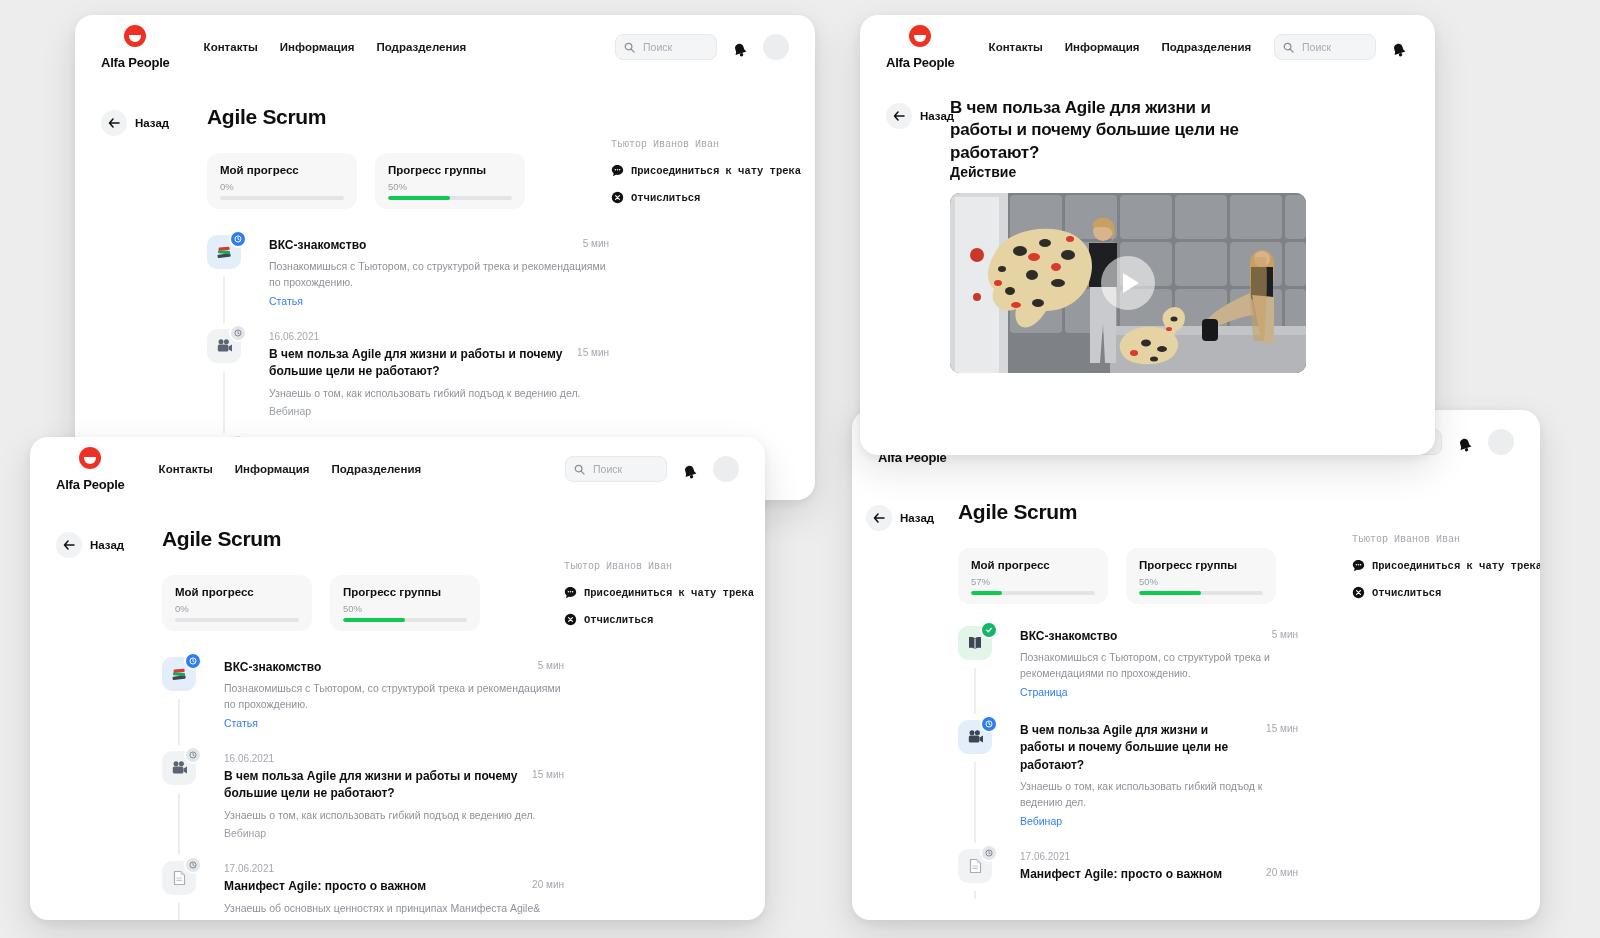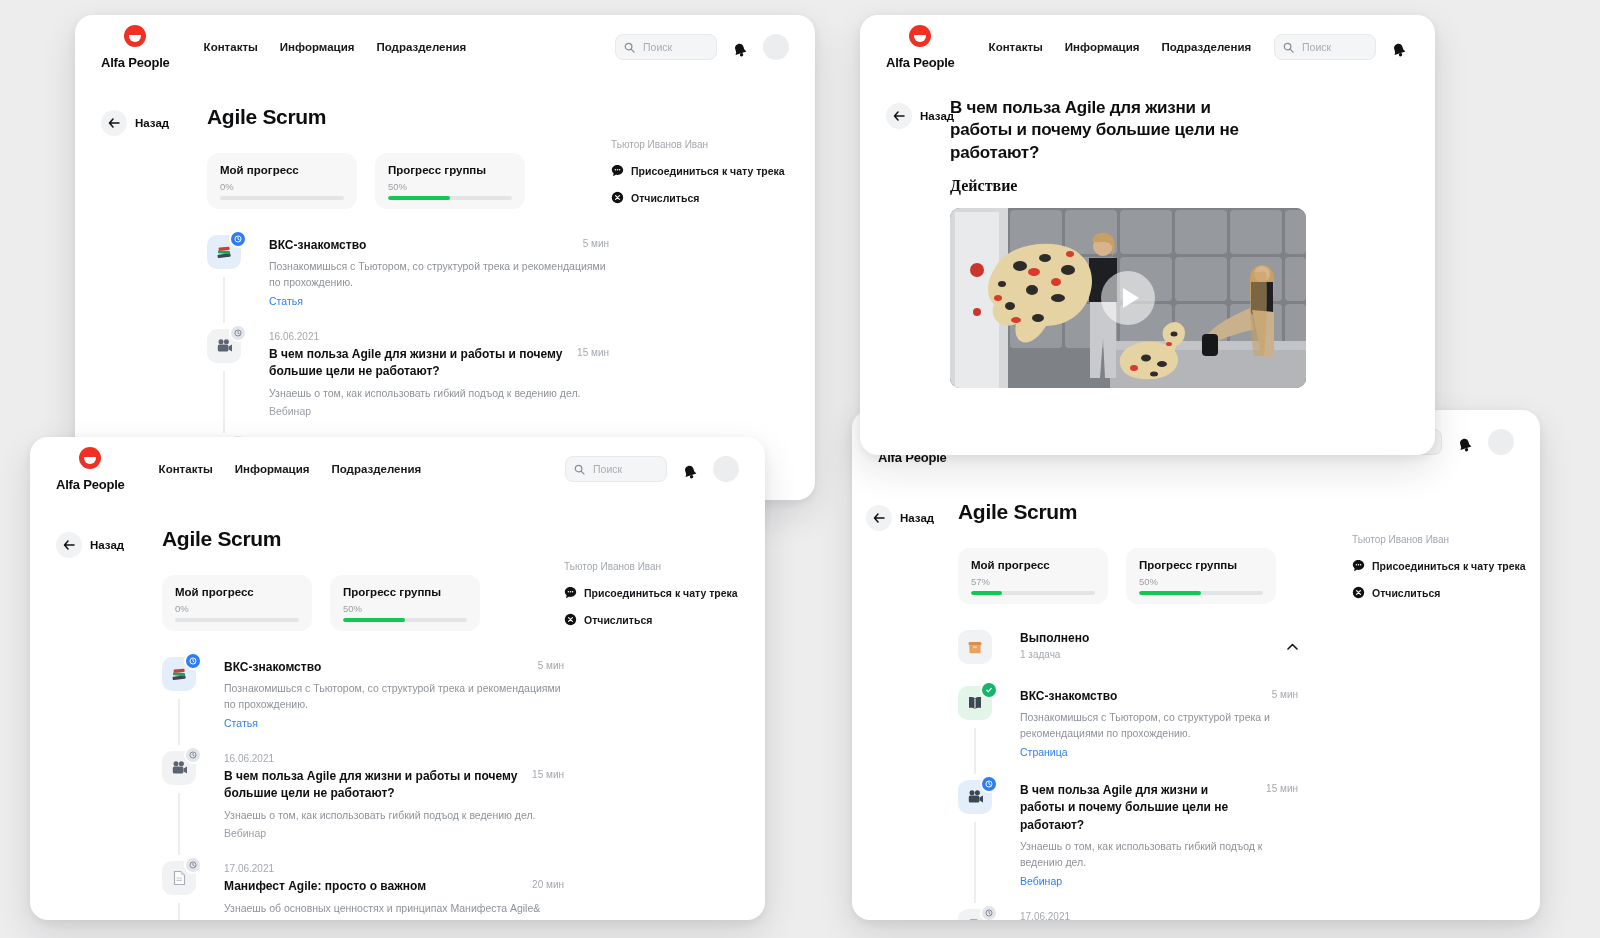--- a/index.html
+++ b/index.html
@@ -45,21 +45,21 @@
   .card{width:150px;height:56px;background:#F7F7F8;border-radius:12px;padding:11px 13px;box-sizing:border-box;flex:none;}
   .win-c .card{width:150px;}
   .card-label{font-size:11.5px;font-weight:700;}
   .card-value{font-size:9.5px;color:#9AA0A6;margin-top:5px;}
   .bar{height:3.5px;background:#E3E4E6;border-radius:2px;margin-top:4px;overflow:hidden;}
   .bar-fill{height:100%;background:#0FC952;border-radius:2px;width:0;}
   .card[data-progress="0"]  .bar-fill{width:0;}
   .card[data-progress="25"] .bar-fill{width:25%;}
   .card[data-progress="50"] .bar-fill{width:50%;}
 
-  .tutor-col{margin-left:auto;flex:none;width:178px;padding-top:34px;}
+  .tutor-col{margin-left:auto;flex:none;width:178px;padding-top:34px;font-family:Liberation Mono, monospace;}
   .win-c .tutor-col{width:162px;}
   .tutor-name{font-size:10px;color:#A3A8AE;}
   .tutor-action{display:flex;align-items:center;gap:7px;margin-top:14px;font-size:10.5px;font-weight:600;color:#141619;cursor:pointer;white-space:nowrap;}
   .tutor-action svg{flex:none;}
 
   
   .items{margin-top:26px;}
   .item,.section-row{display:flex;gap:28px;margin-top:22px;position:relative;}
   .item::after{content:"";position:absolute;left:16px;top:42px;bottom:-16px;width:1.5px;background:#ECEEF0;}
   .item-icon{width:34px;height:34px;border-radius:10px;background:#F1F2F4;flex:none;
@@ -100,21 +100,21 @@
   .section-title{font-size:12px;font-weight:700;}
   .section-count{font-size:10px;color:#A3A8AE;margin-top:4px;}
   .chevron{margin-left:auto;padding-top:6px;cursor:pointer;}
 
   
   .article-body{display:flex;padding:18px 26px 0 26px;}
   .back-col-sm{width:64px;flex:none;padding-top:6px;}
   .article-col{width:360px;flex:none;}
   .article-title{font-size:17px;font-weight:700;line-height:1.32;letter-spacing:-.2px;max-width:312px;}
   .article-p{font-size:10px;color:#46484C;line-height:1.55;margin-top:13px;max-width:352px;}
-  .article-h{font-size:16px;font-weight:700;margin-top:13px;font-family:Liberation Serif, serif;}
+  .article-h{font-size:14px;font-weight:700;}
   .video{width:356px;height:180px;border-radius:10px;overflow:hidden;margin-top:13px;position:relative;background:#8A8D91;}
   .video svg{display:block;}
   .play{position:absolute;left:50%;top:50%;transform:translate(-50%,-50%);width:54px;height:54px;border-radius:50%;
         background:rgba(255,255,255,.55);display:flex;align-items:center;justify-content:center;cursor:pointer;}
   .play-tri{width:0;height:0;border-left:16px solid #fff;border-top:10px solid transparent;border-bottom:10px solid transparent;margin-left:5px;}
 </style>
 </head>
 <body>
 
 <div class="canvas">
@@ -635,38 +635,20 @@
           </div>
           <div class="card" data-progress="50">
             <div class="card-label">Прогресс группы</div>
             <div class="card-value">50%</div>
             <div class="bar">
                 <div class="bar-fill"></div>
               </div>
           </div>
         </div>
 
-        <div class="section-row">
-          <div class="section-icon">
-            <svg width="18" height="18" viewBox="0 0 18 18">
-                <rect x="2.6" y="4" width="12.8" height="3.4" rx="1" fill="#D98F4B"></rect>
-                <rect x="3.4" y="7.2" width="11.2" height="8" rx="1.2" fill="#E5A35F"></rect>
-                <rect x="7" y="8.2" width="4" height="2" rx="1" fill="#F3CFA4"></rect>
-              </svg>
-          </div>
-          <div class="section-texts">
-            <div class="section-title">Выполнено</div>
-            <div class="section-count">1 задача</div>
-          </div>
-          <div class="chevron">
-            <svg width="11" height="7" viewBox="0 0 11 7">
-                <path d="M1 6l4.5-4.5L10 6" fill="none" stroke="#14161A" stroke-width="1.6" stroke-linecap="round" stroke-linejoin="round"></path>
-              </svg>
-          </div>
-        </div>
 
         <div class="items" style="margin-top:0;">
 
             <div class="item" data-state="done" data-icon="book-open" data-typestyle="link">
               <div class="item-icon">
 
                 <svg class="i-book-open" viewBox="0 0 18 18">
                   <path d="M9 4.2C7.6 3.1 5.3 2.7 3 3.1v10.8c2.3-.4 4.6 0 6 1.1 1.4-1.1 3.7-1.5 6-1.1V3.1c-2.3-.4-4.6 0-6 1.1z" fill="#3C4752"></path>
                   <line x1="9" y1="4.6" x2="9" y2="14.6" stroke="#fff" stroke-width="1"></line>
                 </svg>

